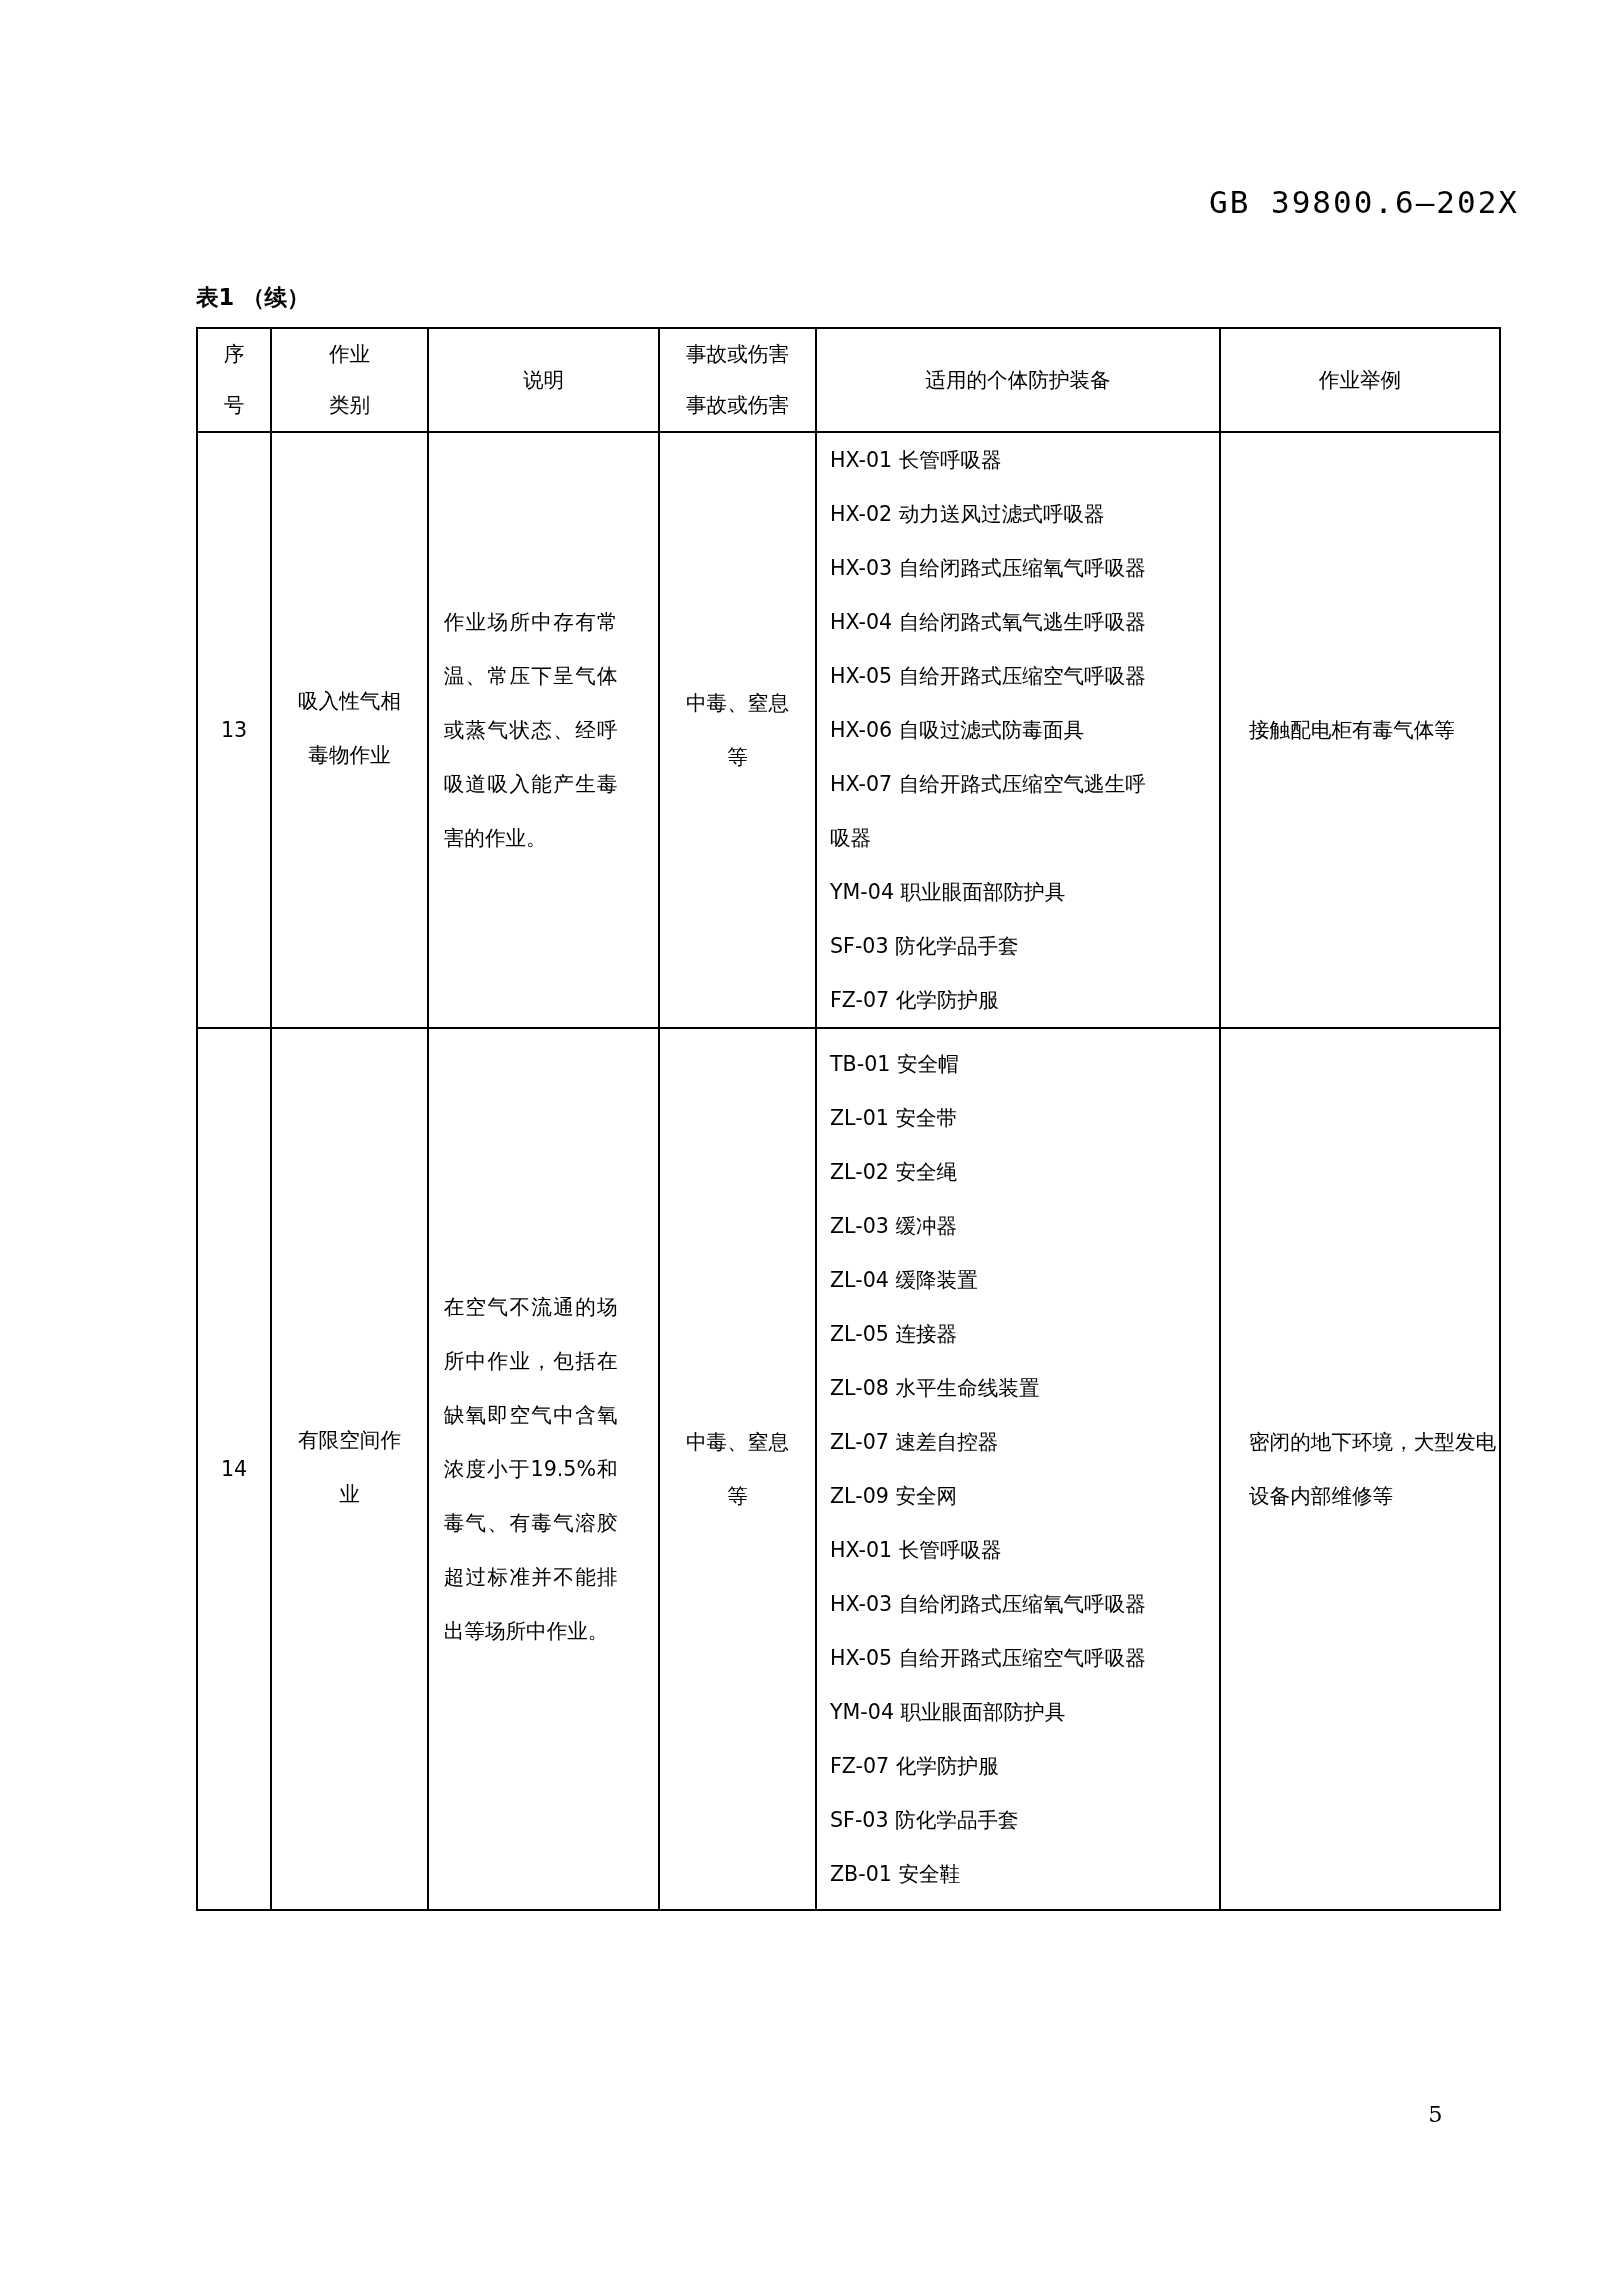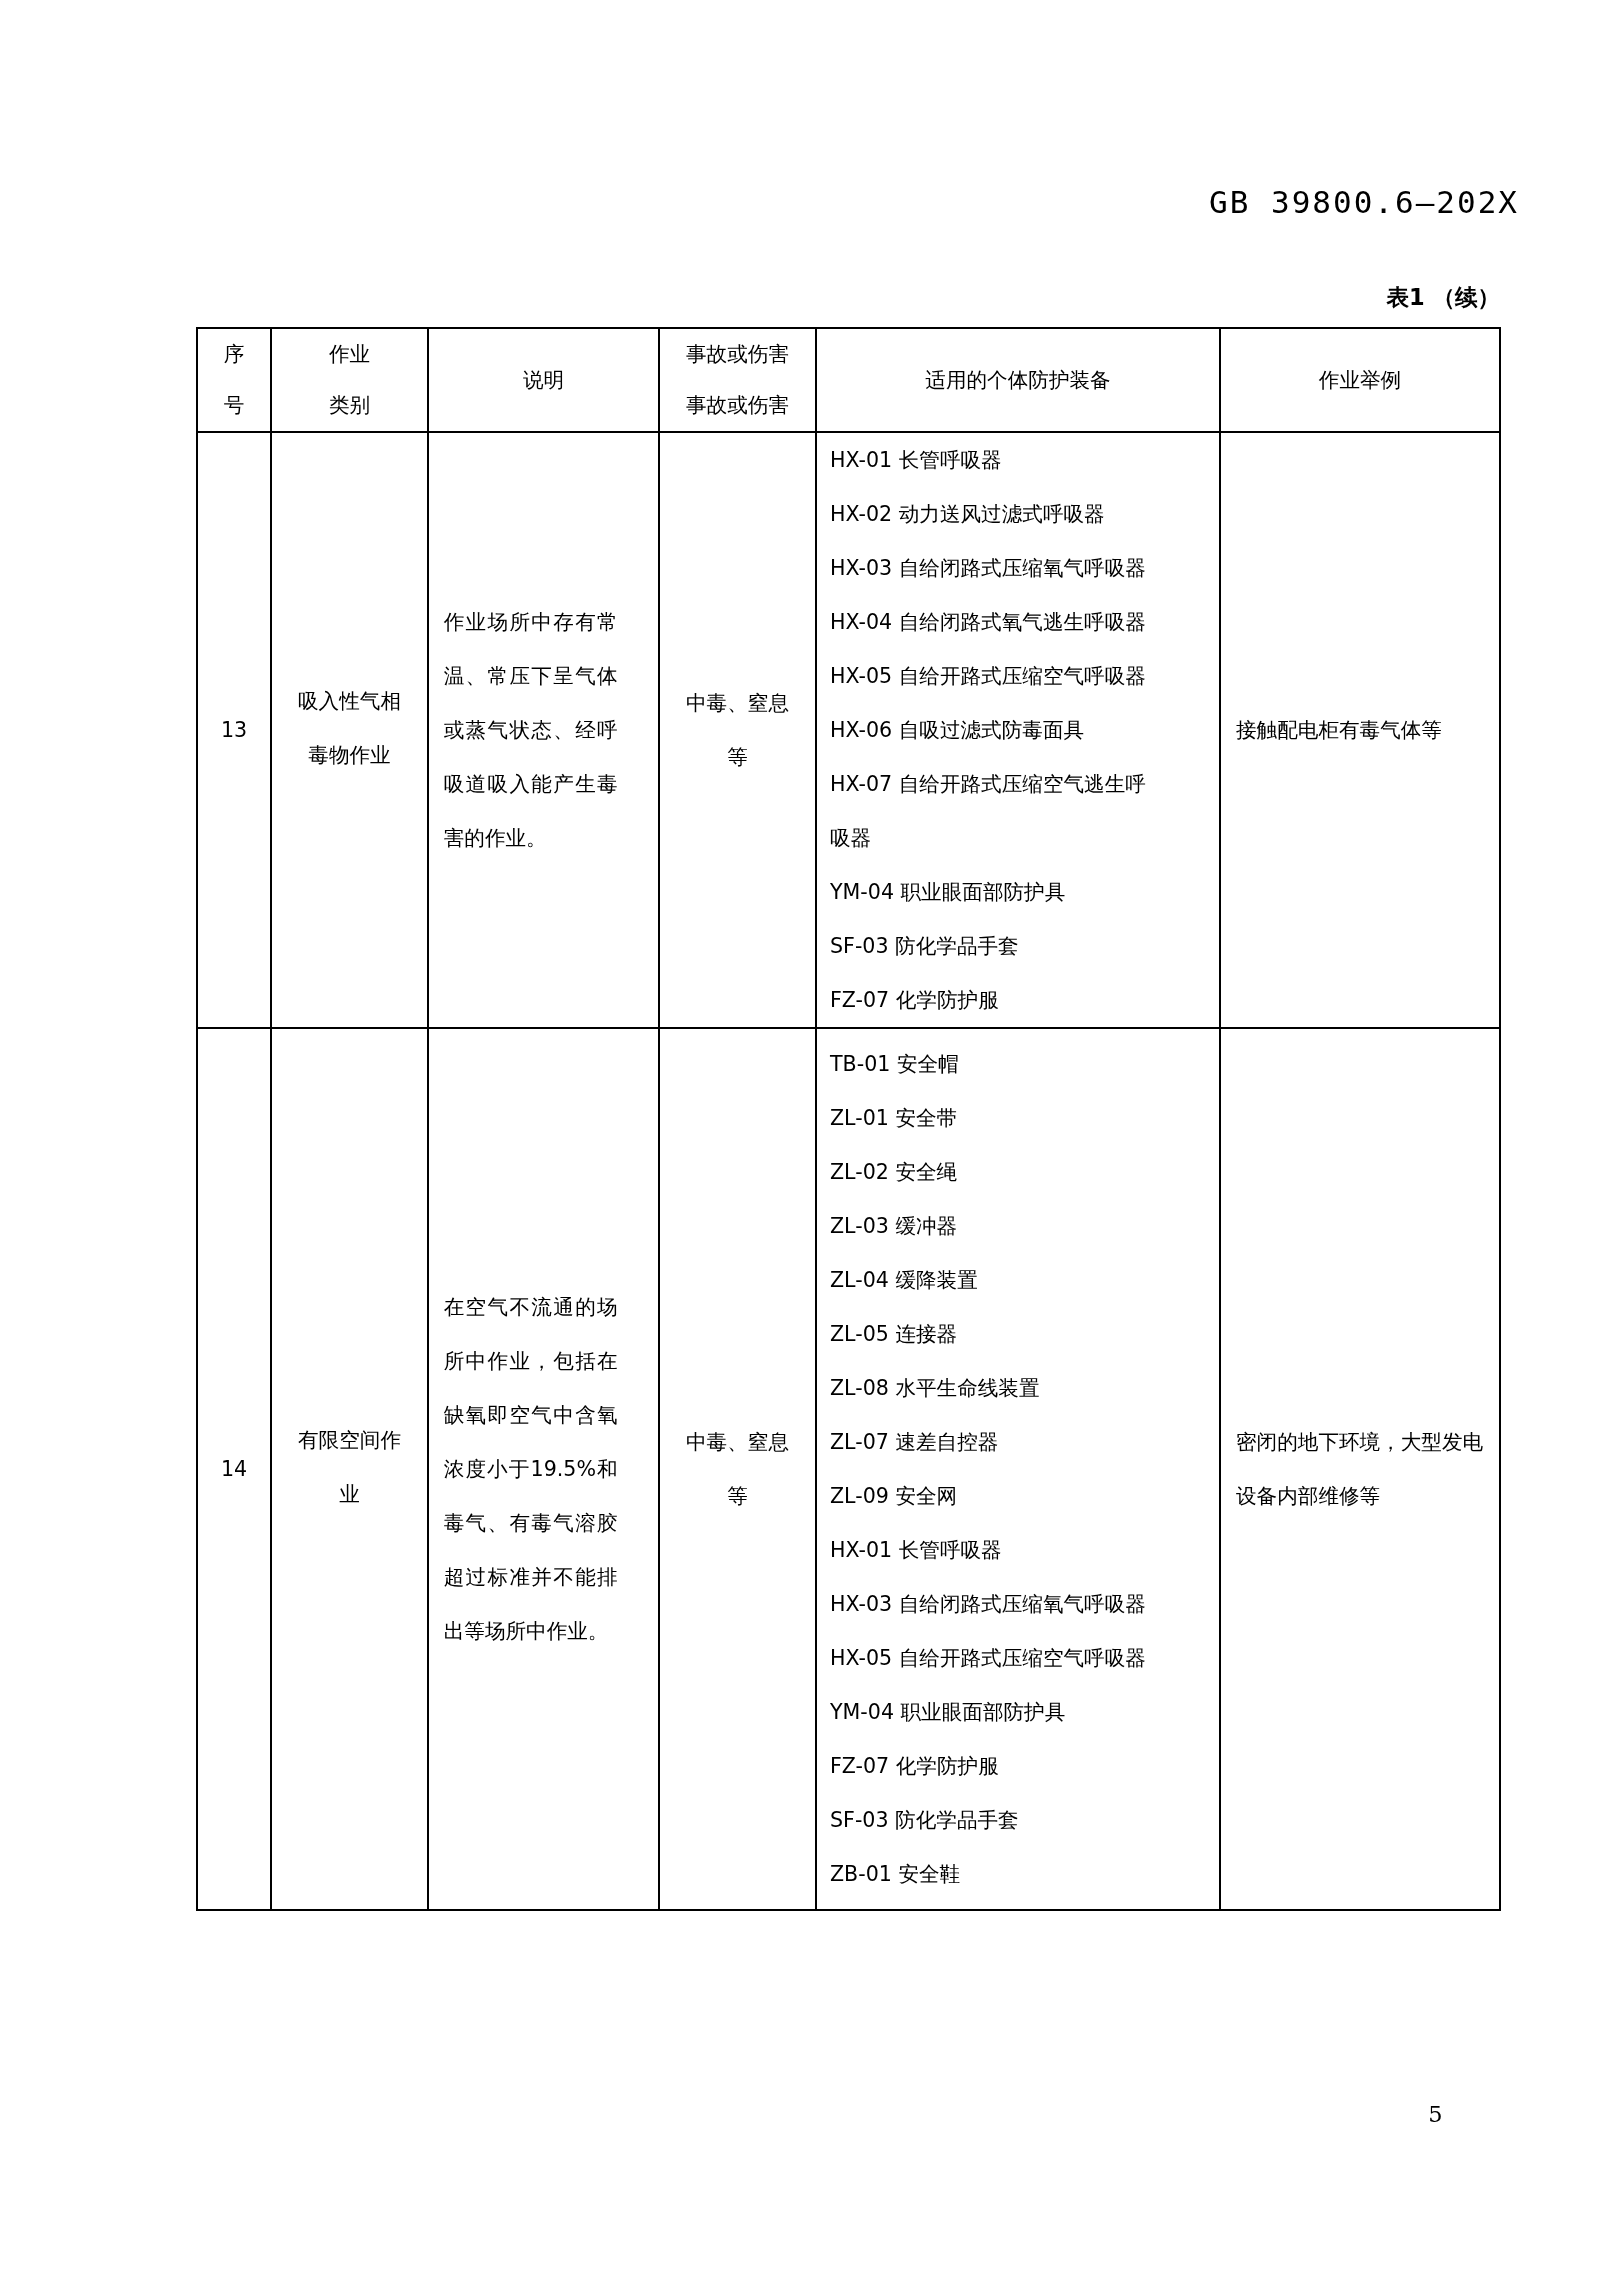--- a/index.html
+++ b/index.html
@@ -8,21 +8,21 @@
     width:1621px; height:2293px; position:relative;
     font-family:"DejaVu Sans", sans-serif; color:#111;
   }
   .doc-code {
     position:absolute; top:184px; right:102px;
     font-family:"DejaVu Sans Mono", monospace;
     font-size:31px; letter-spacing:2px; color:#000;
   }
   .table-title {
     position:absolute; top:282px; left:196px; width:1304px;
-    text-align:right; font-size:22.5px; font-weight:bold; color:#000;
+    text-align:left; font-size:22.5px; font-weight:bold; color:#000;
   }
   table.std {
     position:absolute; left:196px; top:327px; width:1304px;
     border-collapse:collapse; table-layout:fixed;
     font-size:20.6px; color:#000;
   }
   table.std td {
     border-left:2px solid #000; border-right:2px solid #000;
     border-top:2.9px solid #000; border-bottom:2.9px solid #000;
     vertical-align:middle; overflow:hidden;
@@ -30,21 +30,21 @@
   thead tr { height:104px; }
   tr.row-a { height:592px; }
   tr.row-b { height:882px; }
   .hdr { text-align:center; line-height:51px; }
   .num-cell { text-align:center; }
   .category-text { width:110px; margin:0 auto; text-align:center; line-height:54px;font-family:Liberation Mono, monospace; }
   .desc-text { width:174px; margin-left:14.7px; line-height:54px; text-align:justify; }
   .hazard-text { width:110px; margin:0 auto; text-align:center; line-height:54px; }
   .ppe-list { width:323px; margin-left:13px; line-height:54px; }
   .ppe-list .ppe-line { line-height:54px; }
-  .examples-text { width:251px; margin-left:15px; line-height:54px; }
+  .examples-text { width:251px; margin-left:28px; line-height:54px; }
   .page-number {
     position:absolute; top:2101px; left:1400px; width:71px;
     text-align:center; font-size:22.5px; font-family:"DejaVu Serif", serif; color:#000;
   }
 </style>
 </head>
 <body>
 
 <div class="doc-code">GB 39800.6—202X</div>
 

